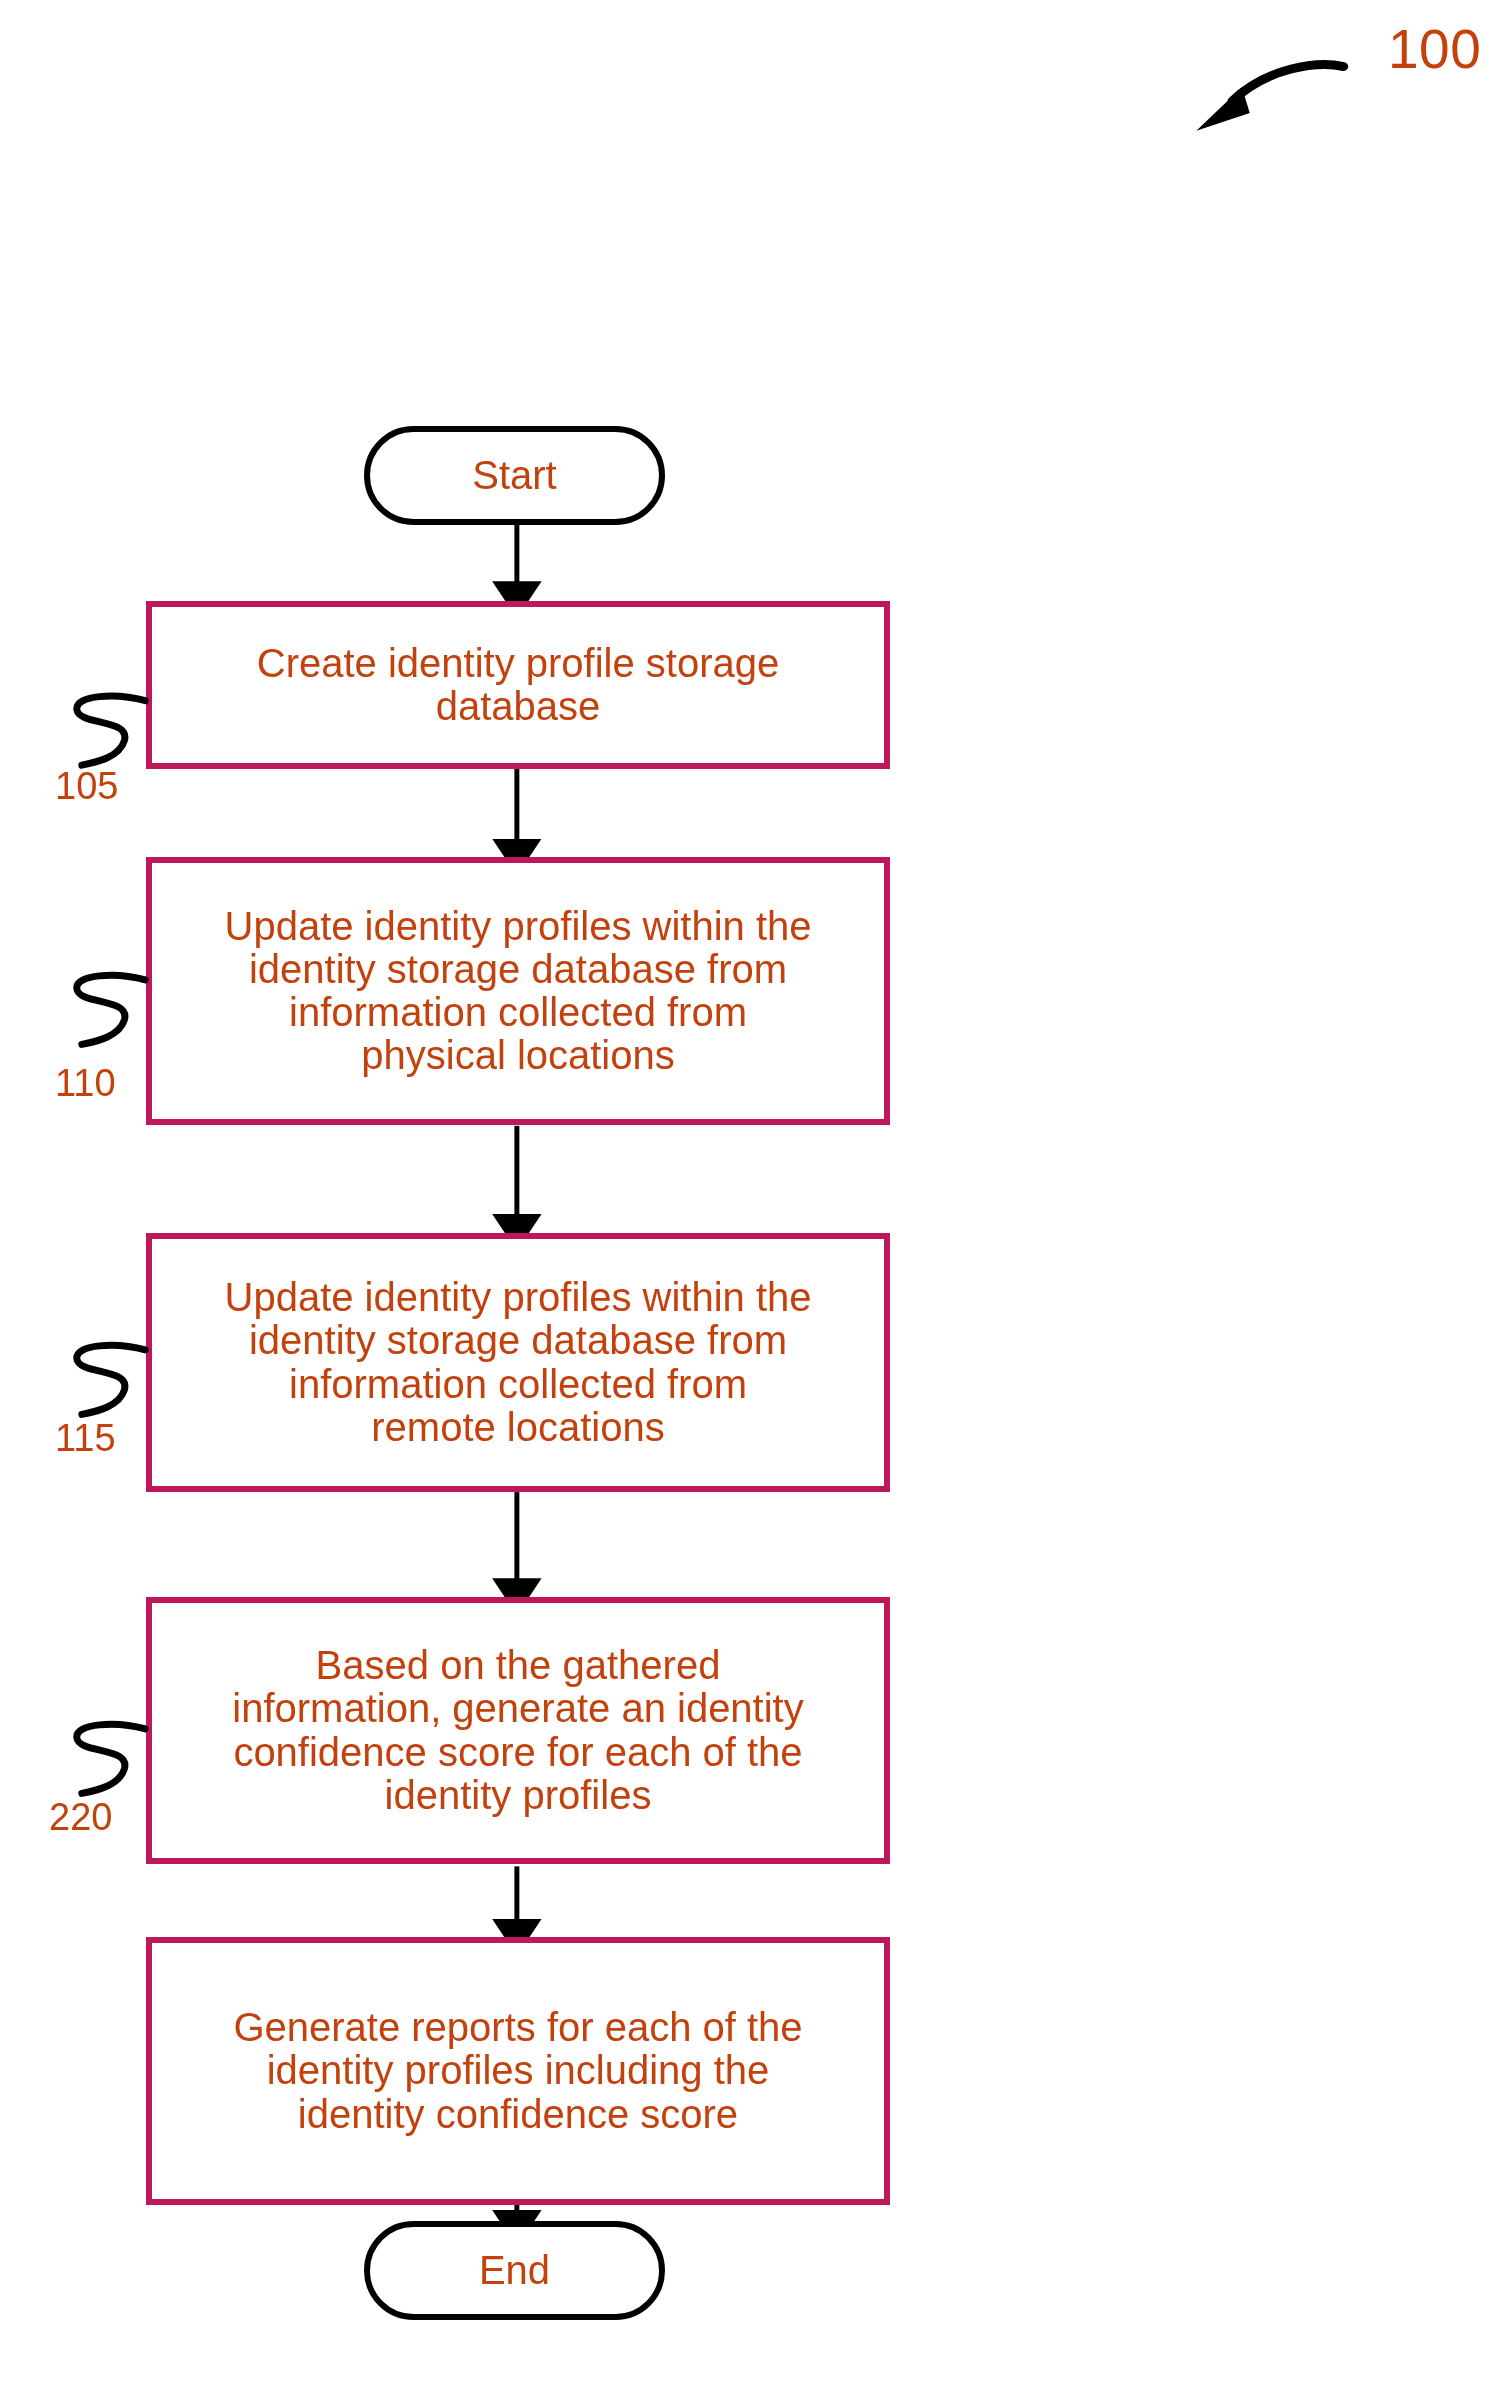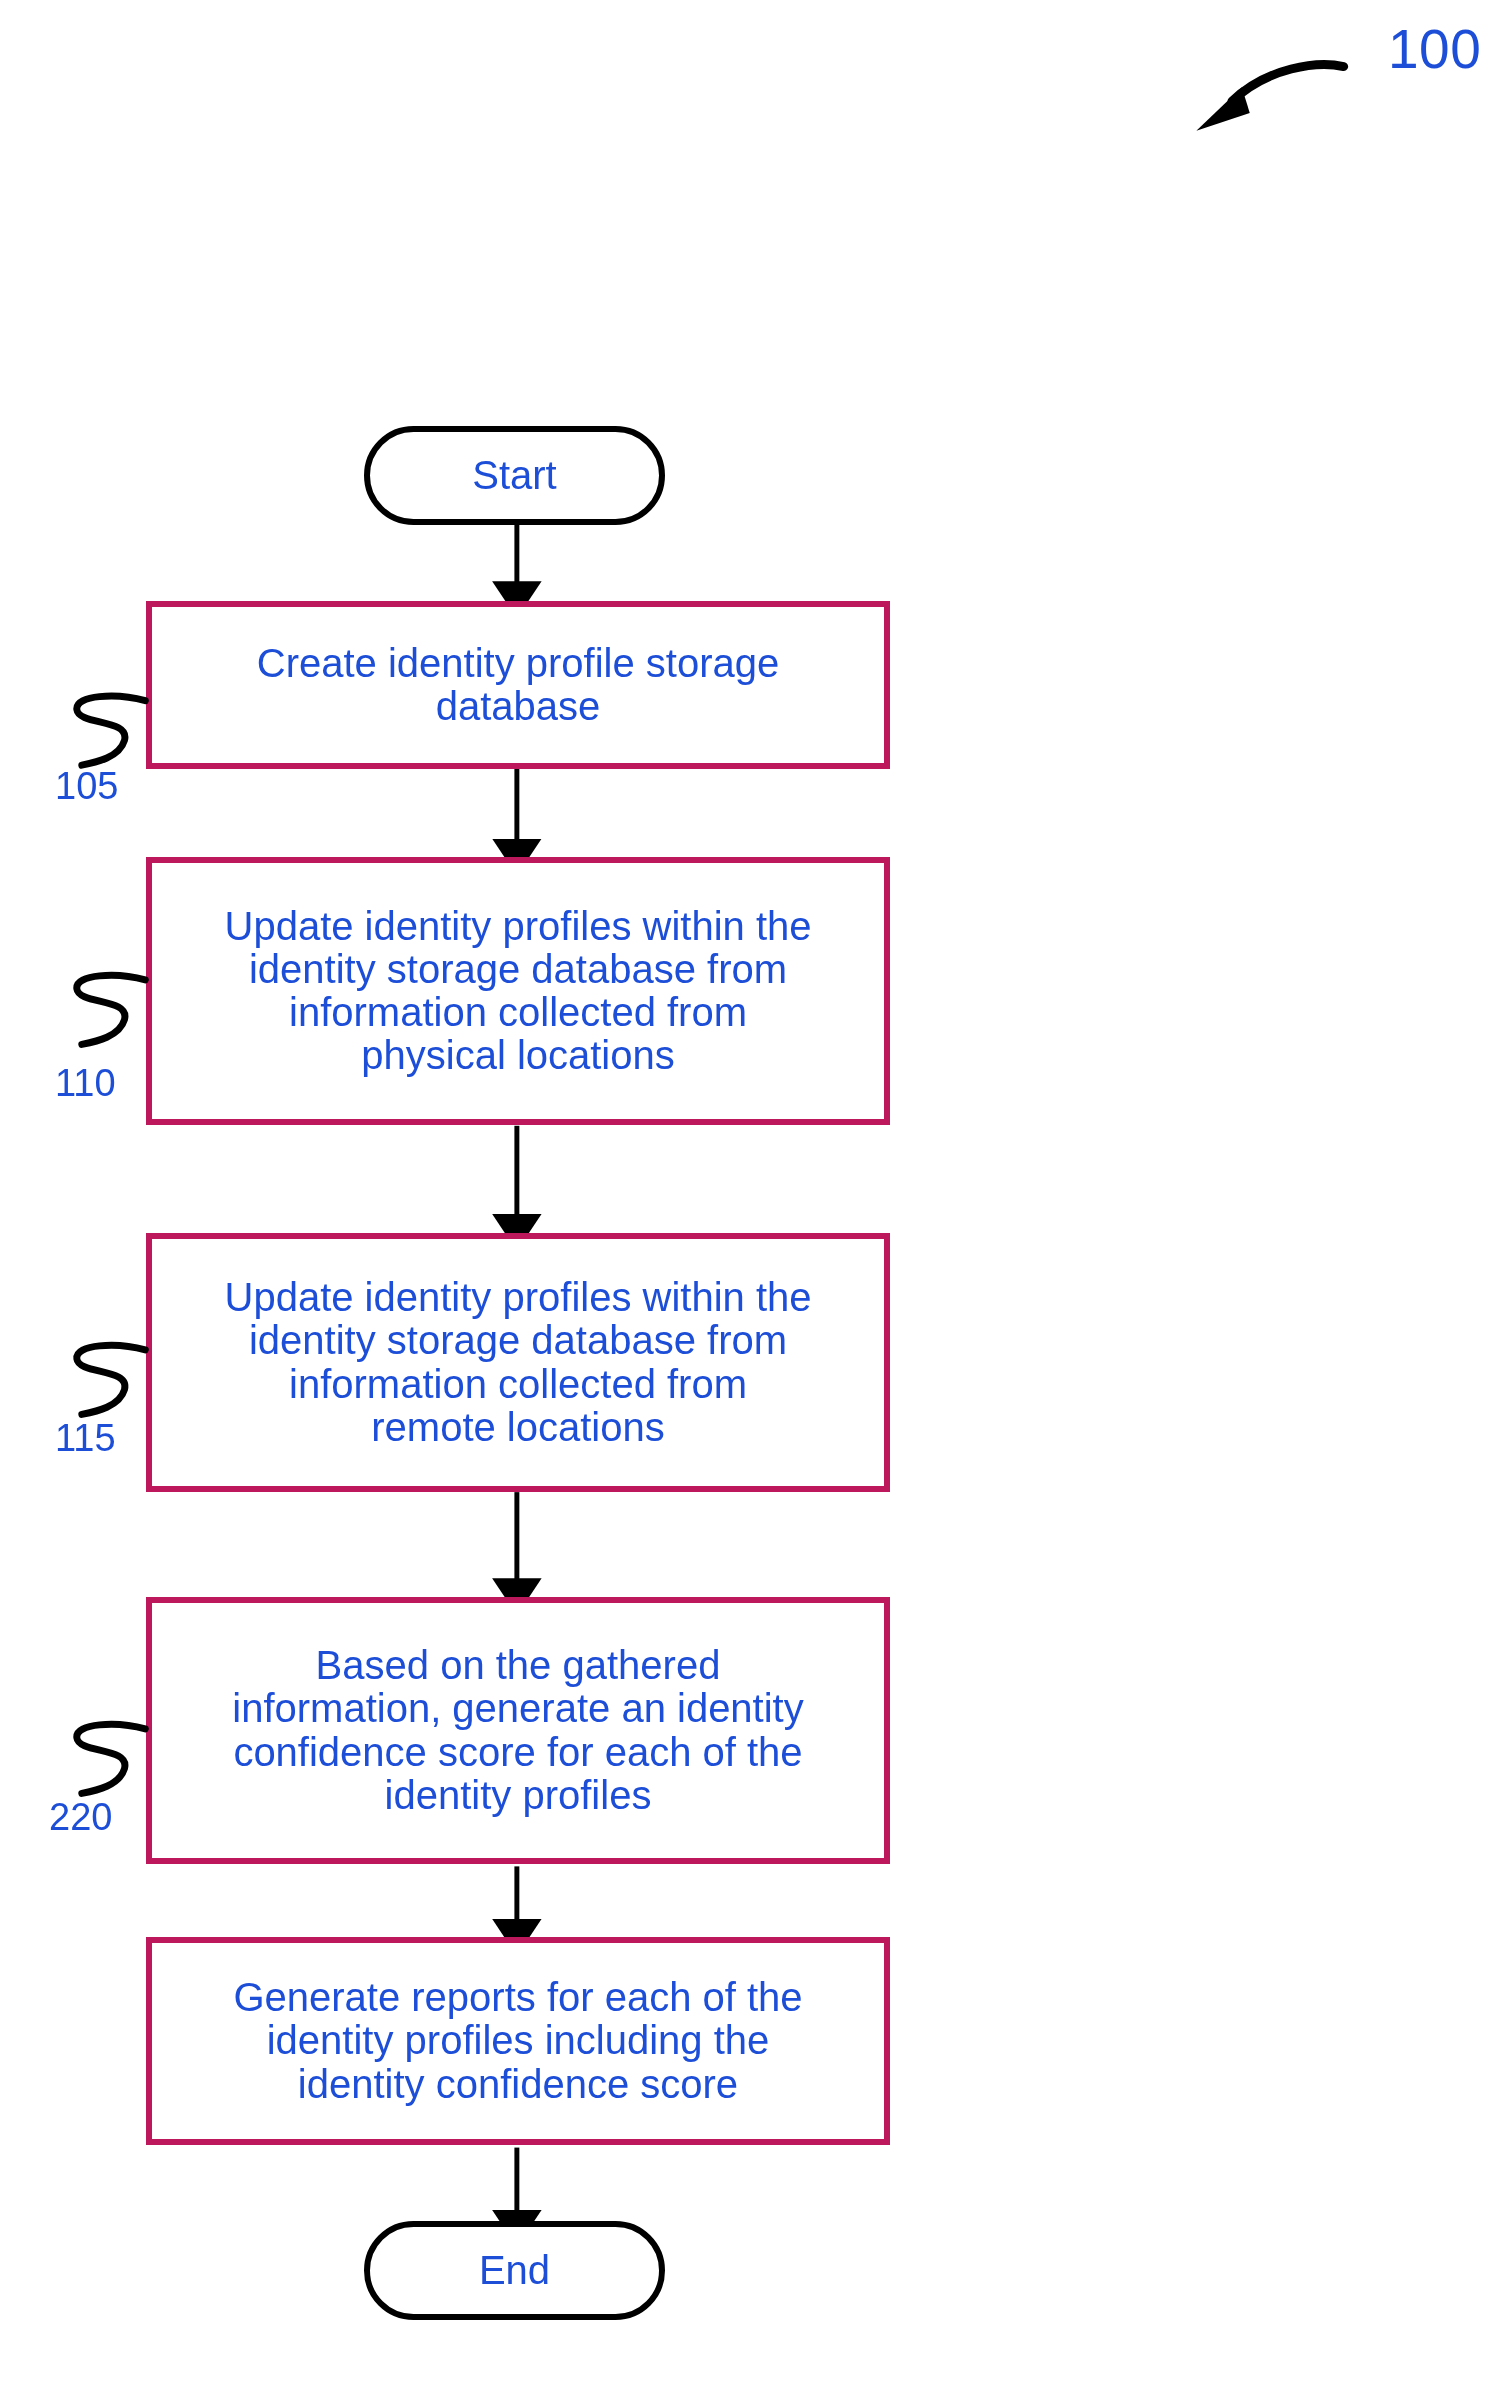--- a/index.html
+++ b/index.html
@@ -6,21 +6,21 @@
     margin: 0;
     padding: 0;
     background: #ffffff;
   }
   #page {
     position: relative;
     width: 1510px;
     height: 2406px;
     background: #ffffff;
     font-family: "Liberation Sans", sans-serif;
-    color: #1d4ed8;
+    color: #c2410c;
     overflow: hidden;
   }
 
   
   #fig-callout {
     position: absolute;
     left: 1139px;
     top: 10px;
     width: 356px;
     height: 129px;
@@ -177,21 +177,21 @@
 confidence score for each of the
 identity profiles</div>
   </div>
   <div class="refgroup" style="left:57px; top:1711px;">
     <svg width="129" height="149" viewBox="0 0 130 150">
       <path d="M 89 18 C 60 10 18 12 20 27 C 22 43 74 36 68 58 C 63 75 40 80 25 83" fill="none" stroke="#000" stroke-width="7" stroke-linecap="round"></path>
     </svg>
     <div class="refnum" style="left:-8px; top:87px;">220</div>
   </div>
 
-  <div class="process" style="left:146px; top:1937px; width:744px; height:208px;">
+  <div class="process" style="left:146px; top:1937px; width:744px; height:268px;">
     <div class="ptext">Generate reports for each of the
 identity profiles including the
 identity confidence score</div>
   </div>
 
   <div class="terminator" style="left:364px; top:2221px; width:301px; height:99px;">
     <span>End</span>
   </div>
 
 </div>

